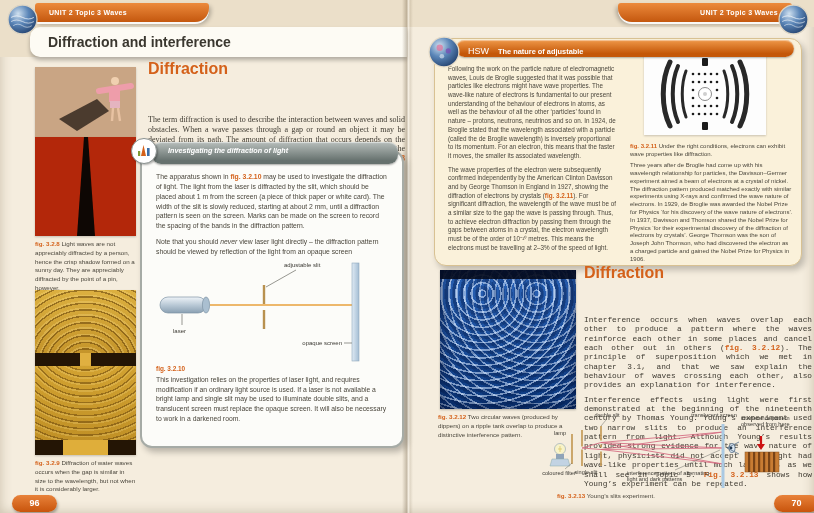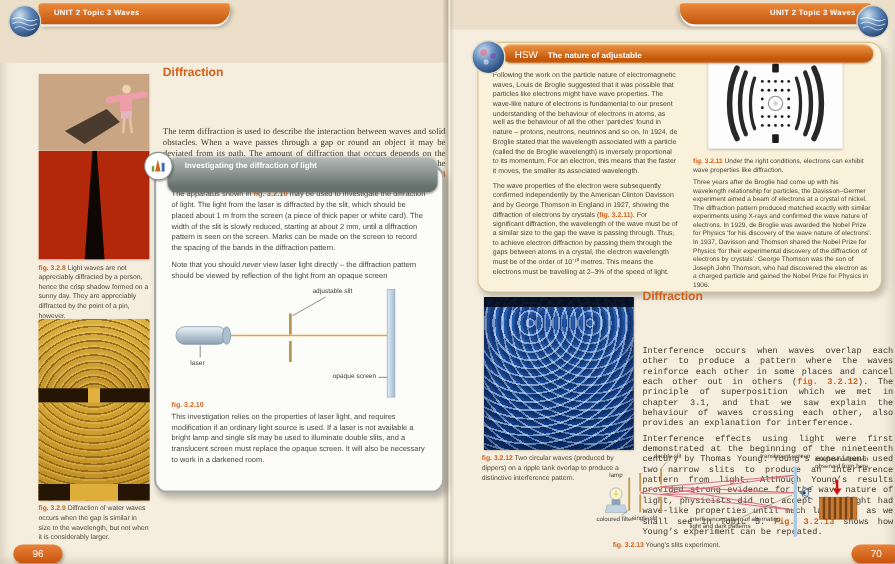--- a/index.html
+++ b/index.html
@@ -18,49 +18,49 @@
             font-weight:bold;font-size:7px;letter-spacing:.3px;line-height:19px;}
   .unit-left{left:35px;top:3px;width:160px;border-radius:3px 3px 14px 3px;padding-left:14px;
              box-shadow:0 2px 0 rgba(255,255,255,.9),2px 3px 4px rgba(0,0,0,.25);}
   .unit-right{left:618px;top:3px;width:160px;border-radius:3px 3px 3px 14px;padding-right:14px;
               text-align:right;box-shadow:0 2px 0 rgba(255,255,255,.9),-2px 3px 4px rgba(0,0,0,.25);}
   .globe{width:31px;height:31px;}
   .gutter{left:402px;top:0;width:11px;height:513px;
           background:linear-gradient(90deg,rgba(80,60,30,0),rgba(80,60,30,.30) 45%,rgba(252,248,240,.55) 56%,rgba(80,60,30,.12) 75%,rgba(80,60,30,0));}
 
   
-  .section-h{font-weight:bold;font-size:11px;color:#d4611a;}
+  .section-h{font-weight:bold;font-size:16px;color:#d4611a;}
   .serif-p{font-family:"Liberation Serif",serif;font-size:8px;line-height:1.22;text-align:justify;color:#3e3a31;margin-top:33px;}
   .fig-ref{color:#d4611a;font-weight:bold;}
   .cap{font-size:6.2px;line-height:1.42;color:#4a463c;}
   .cap b{color:#d4611a;}
   .pagenum{width:45px;height:17px;background:linear-gradient(180deg,#e8823a,#c8540c);color:#fff;
-           font-weight:normal;font-size:9px;text-align:center;line-height:17px;border-radius:9px;
+           font-weight:bold;font-size:9px;text-align:center;line-height:17px;border-radius:9px;
            box-shadow:1px 2px 3px rgba(0,0,0,.3);}
 
   
   .ph{box-shadow:0 1px 2px rgba(0,0,0,.2);}
   .photo-waterA{left:35px;top:290px;width:101px;height:76px;background:
       repeating-radial-gradient(circle at 50% 104%,rgba(100,65,10,.55) 0 1.4px,rgba(255,230,150,.25) 1.4px 3px,transparent 3px 6.5px),
       linear-gradient(180deg,#dcb040,#c08f26);}
   .photo-waterA .bar{position:absolute;left:0;bottom:0;width:101px;height:13px;
       background:linear-gradient(90deg,#241505 0 45%,#e0b040 45% 55%,#241505 55% 100%);}
   .photo-waterB{left:35px;top:366px;width:101px;height:89px;background:
       repeating-radial-gradient(circle at 50% -40%,rgba(100,65,10,.5) 0 1.4px,rgba(255,230,150,.22) 1.4px 3px,transparent 3px 6.5px),
       linear-gradient(180deg,#d2a231,#bd8d24);}
   .photo-waterB .bar{position:absolute;left:0;bottom:0;width:101px;height:15px;
       background:linear-gradient(90deg,#241505 0 28%,#dfae3a 28% 72%,#241505 72% 100%);}
 
   
   .invest-box{left:140px;top:150px;width:264px;height:298px;background:#fcfcf9;border:2.5px solid #a6aba6;
               border-radius:12px;box-shadow:3px 4px 6px rgba(0,0,0,.25);box-sizing:border-box;
               padding:14px 12px 6px 14px;}
-  .invest-pill{left:152px;top:142px;width:246px;height:33px;border-radius:9px;z-index:3;
+  .invest-pill{left:152px;top:142px;width:246px;height:22px;border-radius:9px;z-index:3;
                background:linear-gradient(180deg,#b7bebb,#66716e 85%);color:#fff;
-               font-weight:bold;font-size:7.2px;line-height:17px;padding-left:16px;
+               font-weight:bold;font-style:italic;font-size:7.2px;line-height:17px;padding-left:16px;
                box-shadow:0 1px 2px rgba(0,0,0,.35),inset 0 1px 1px rgba(255,255,255,.55);box-sizing:border-box;}
   .invest-icon{left:131px;top:138px;width:24px;height:24px;border-radius:50%;background:#fff;
                border:1.5px solid #8a9290;z-index:4;box-shadow:1px 1px 2px rgba(0,0,0,.3);}
   .sans-p{font-size:6.8px;line-height:1.45;color:#4a463c;text-align:left;}
   .invest-box .sans-p{margin-top:6px;}
   .diagram10{position:relative;height:102px;margin-top:4px;}
   .dlabel{position:absolute;font-size:6px;color:#3c3a34;line-height:1.1;}
   .figlab{font-size:6.4px;font-weight:bold;color:#d4611a;margin-top:2px;}
 
   
@@ -112,20 +112,23 @@
       <linearGradient id="screenG" x1="0" y1="0" x2="1" y2="0">
         <stop offset="0" stop-color="#dfeaf4"></stop>
           <stop offset="1" stop-color="#a4bed4"></stop>
       </linearGradient>
     </defs>
   </svg>
 
   <div class="abs band-left"></div>
   <div class="abs band-right"></div>
 
+  <div class="abs title-strip">
+    <div class="t">Diffraction and interference</div>
+  </div>
   <div class="abs unit-bar unit-left">UNIT 2 Topic 3  Waves</div>
   <div class="abs unit-bar unit-right">UNIT 2 Topic 3  Waves</div>
 
   <svg class="abs globe" style="left:7px;top:4px" viewBox="0 0 30 30">
     <circle cx="15" cy="15" r="14" fill="url(#globeG)" stroke="#ddd5c4" stroke-width="1.2"></circle>
     <path d="M4 13 Q9 10 15 13 T26 13" stroke="rgba(255,255,255,.75)" stroke-width=".9" fill="none"></path>
     <path d="M4 17 Q9 14 15 17 T26 17" stroke="rgba(255,255,255,.65)" stroke-width=".9" fill="none"></path>
     <path d="M6 21 Q10.5 18 15 21 T24 21" stroke="rgba(255,255,255,.55)" stroke-width=".9" fill="none"></path>
   </svg>
   <svg class="abs globe" style="left:778px;top:4px" viewBox="0 0 30 30">

